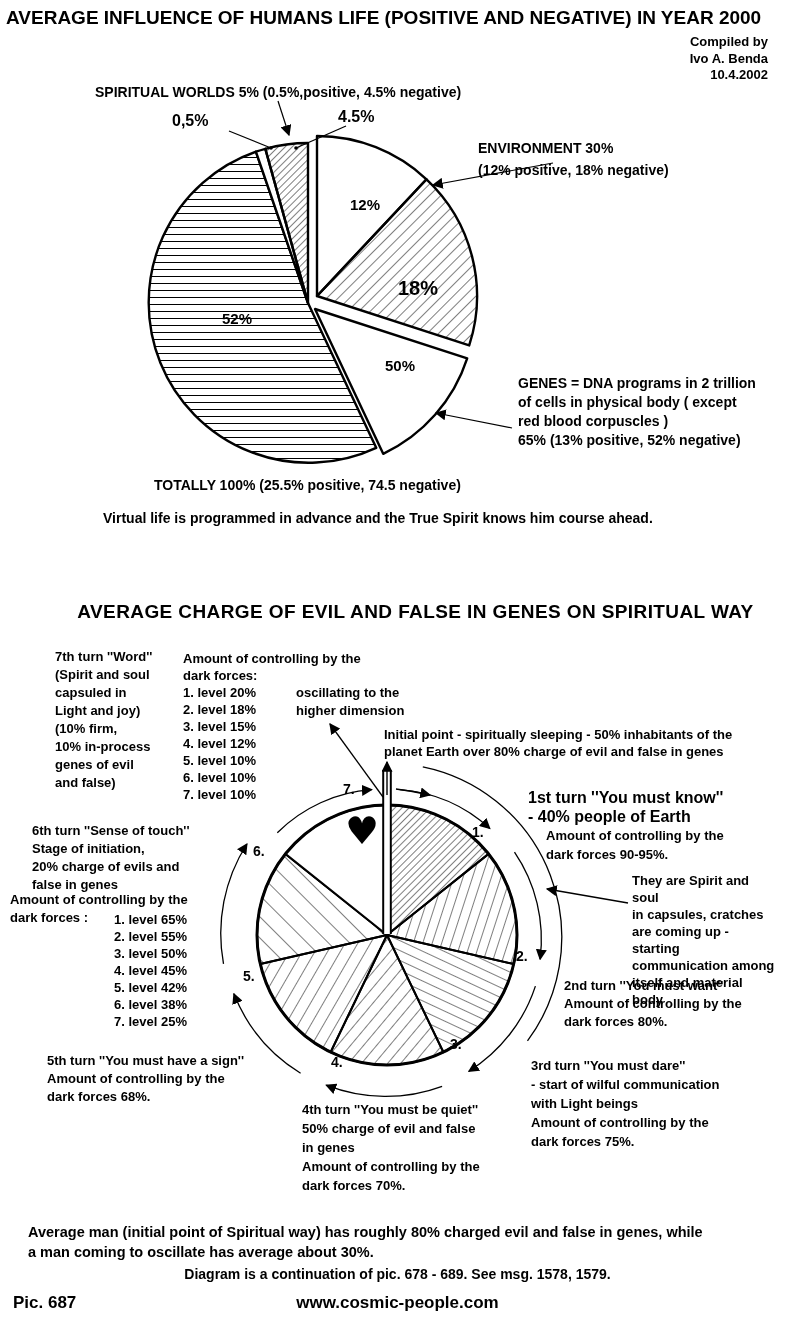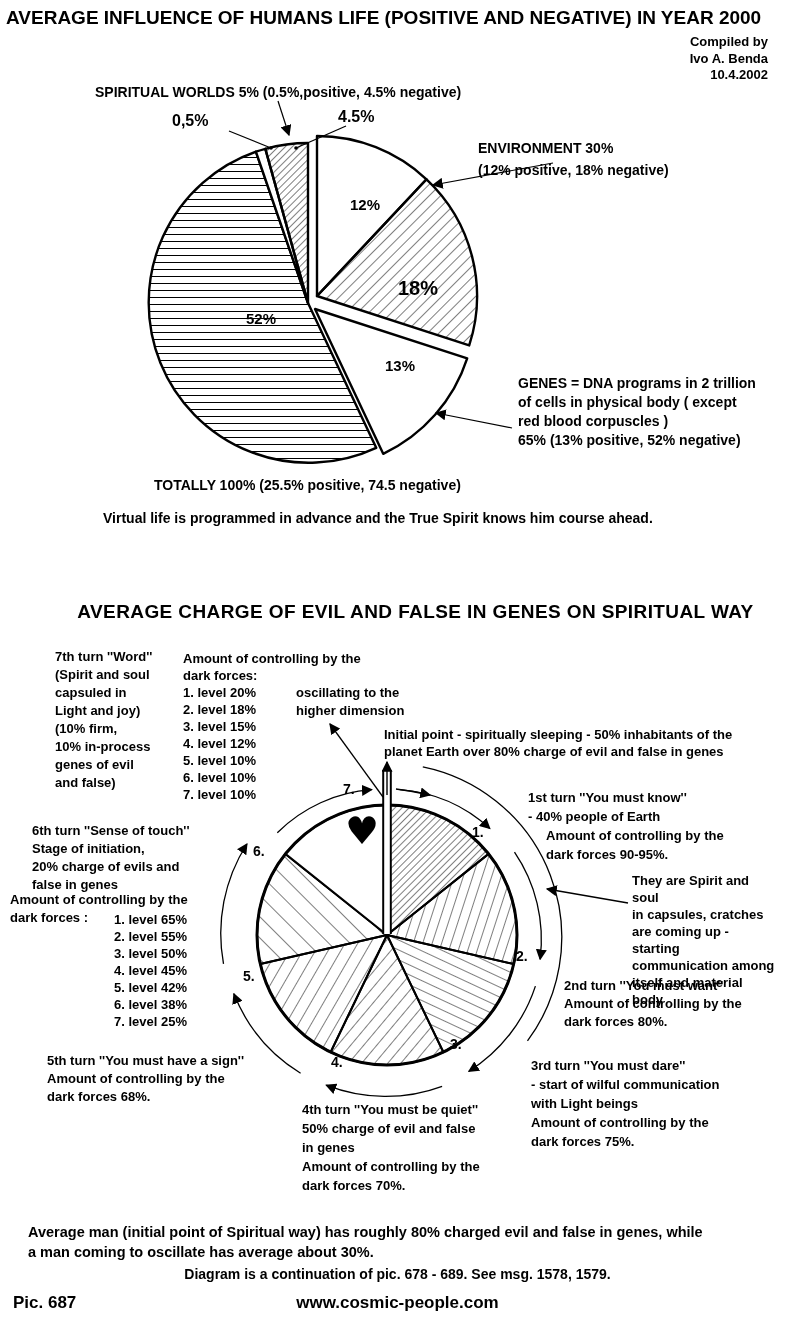--- a/index.html
+++ b/index.html
@@ -104,22 +104,22 @@
 Ivo A. Benda
 10.4.2002</div>
 
   <div class="t" style="left:95px;top:84px;font-size:14px;">SPIRITUAL WORLDS 5% (0.5%,positive, 4.5% negative)</div>
   <div class="t" style="left:172px;top:111px;font-size:16px;">0,5%</div>
   <div class="t" style="left:338px;top:107px;font-size:16px;">4.5%</div>
   <div class="t" style="left:478px;top:137px;font-size:14px;line-height:22px;">ENVIRONMENT 30%
 (12% positive, 18% negative)</div>
   <div class="t" style="left:350px;top:196px;font-size:15px;">12%</div>
   <div class="t" style="left:398px;top:276px;font-size:20px;">18%</div>
-  <div class="t" style="left:222px;top:310px;font-size:15px;margin-left:24px;">52%</div>
-  <div class="t" style="left:385px;top:357px;font-size:15px;">13%</div>
+  <div class="t" style="left:222px;top:310px;font-size:15px;">52%</div>
+  <div class="t" style="left:385px;top:357px;font-size:15px;">50%</div>
   <div class="t" style="left:518px;top:374px;font-size:14px;line-height:19px;">GENES = DNA programs in 2 trillion
 of cells in physical body ( except
 red blood corpuscles )</div>
   <div class="t" style="left:518px;top:432px;font-size:14px;">65% (13% positive, 52% negative)</div>
   <div class="t" style="left:154px;top:477px;font-size:14px;">TOTALLY 100% (25.5% positive, 74.5 negative)</div>
   <div class="t" style="left:103px;top:510px;font-size:14px;">Virtual life is programmed in advance and the True Spirit knows him course ahead.</div>
 
   <div class="t ctr" style="top:600px;font-size:19px;letter-spacing:0.4px;padding-left:18px;">AVERAGE CHARGE OF EVIL AND FALSE IN GENES ON SPIRITUAL WAY</div>
 
   <div class="t" style="left:55px;top:648px;font-size:13px;line-height:18px;">7th turn ''Word''
@@ -136,21 +136,21 @@
 2. level  18%
 3. level  15%
 4. level  12%
 5. level  10%
 6. level  10%
 7. level  10%</div>
   <div class="t" style="left:296px;top:684px;font-size:13px;line-height:18px;">oscillating to the
 higher dimension</div>
   <div class="t" style="left:384px;top:726px;font-size:13px;line-height:17px;">Initial point - spiritually sleeping - 50% inhabitants of the
 planet Earth over 80% charge of evil and false in genes</div>
-  <div class="t" style="left:528px;top:788px;font-size:13px;line-height:19px;">1st turn ''You must know''
+  <div class="t" style="left:528px;top:788px;font-size:16px;line-height:19px;">1st turn ''You must know''
 - 40% people of Earth</div>
   <div class="t" style="left:546px;top:826px;font-size:13px;line-height:19px;">Amount of controlling by the
 dark forces 90-95%.</div>
   <div class="t" style="left:632px;top:872px;font-size:13px;line-height:17px;">They are Spirit and soul
 in capsules, cratches
 are coming up - starting
 communication among
 itself and material body</div>
   <div class="t" style="left:564px;top:977px;font-size:13px;line-height:18px;">2nd turn ''You must want''
 Amount of controlling by the

